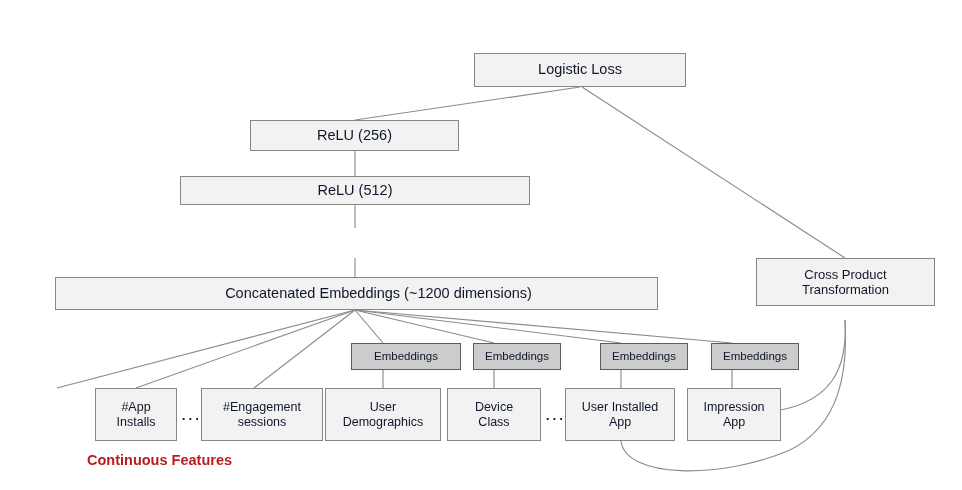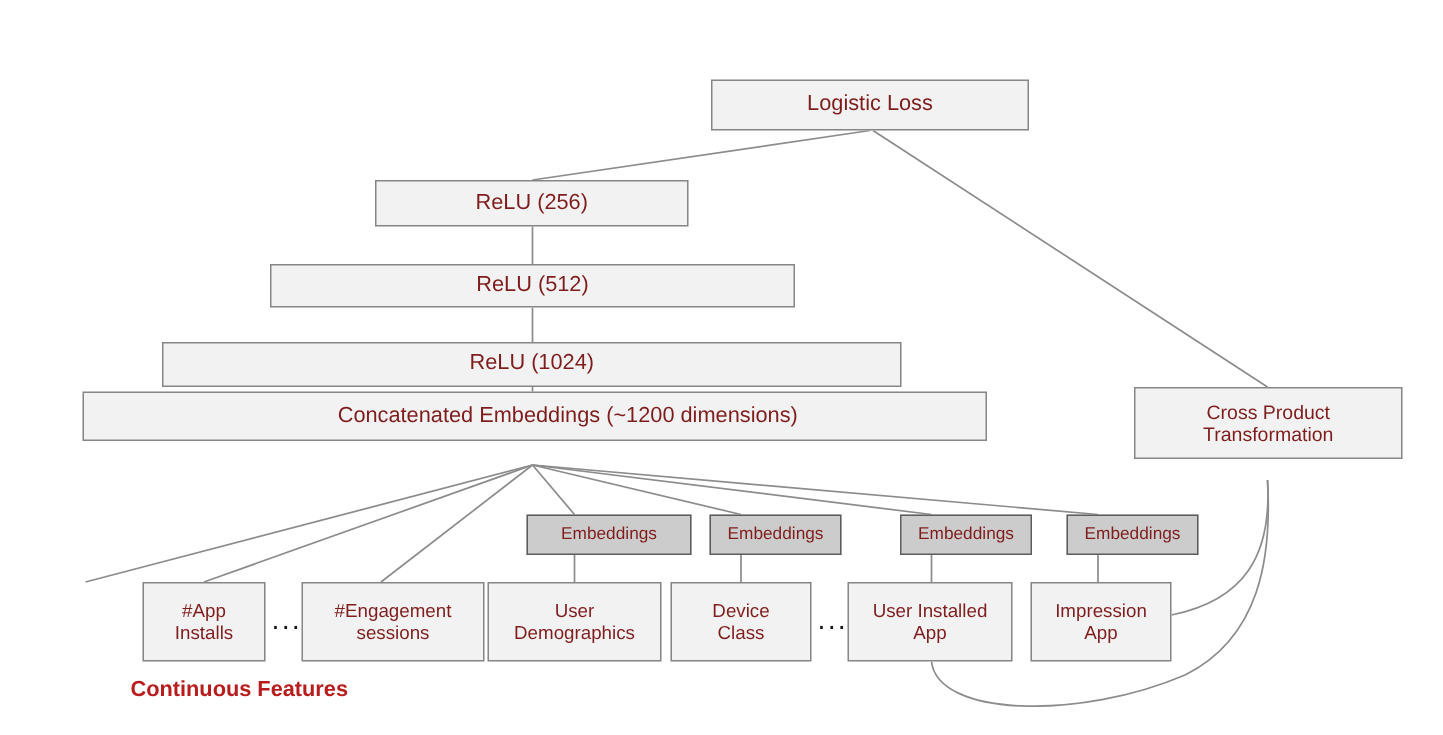--- a/index.html
+++ b/index.html
@@ -29,21 +29,21 @@
   }
   .node {
     position: absolute;
     box-sizing: border-box;
     display: flex;
     align-items: center;
     justify-content: center;
     text-align: center;
     border: 1px solid #868686;
     background: #f2f2f2;
-    color: #7f1d1d;
+    color: #0f172a;
     font-size: 14.5px;
     line-height: 1.18;
     z-index: 3;
     padding: 0 4px;
   }
   .node.emb {
     background: #cccccc;
     border: 1px solid #5c5c5c;
     font-size: 11.5px;
     margin-left: 23px;
@@ -109,25 +109,22 @@
   <div class="node" style="left:474px; top:53px; width:212px; height:34px;">
     <span>Logistic Loss</span>
   </div>
 
   <div class="node" style="left:250px; top:120px; width:209px; height:31px;">
     <span>ReLU (256)</span>
   </div>
   <div class="node" style="left:180px; top:176px; width:350px; height:29px;">
     <span>ReLU (512)</span>
   </div>
-  <div class="node" style="left:108px; top:228px; width:493px; height:30px;">
-    <span>ReLU (1024)</span>
-  </div>
 
-  <div class="node" style="left:55px; top:261px; width:603px; height:33px;padding-left:48px;">
+  <div class="node" style="left:55px; top:277px; width:603px; height:33px;padding-left:48px;">
     <span>Concatenated Embeddings (~1200 dimensions)</span>
   </div>
 
   <div class="node tall" style="left:756px; top:258px; width:179px; height:48px; flex-direction:column;">
     <span>Cross Product</span>
     <span>Transformation</span>
   </div>
 
   <div class="node emb" style="left:328px; top:343px; width:110px; height:27px;">
     <span>Embeddings</span>

